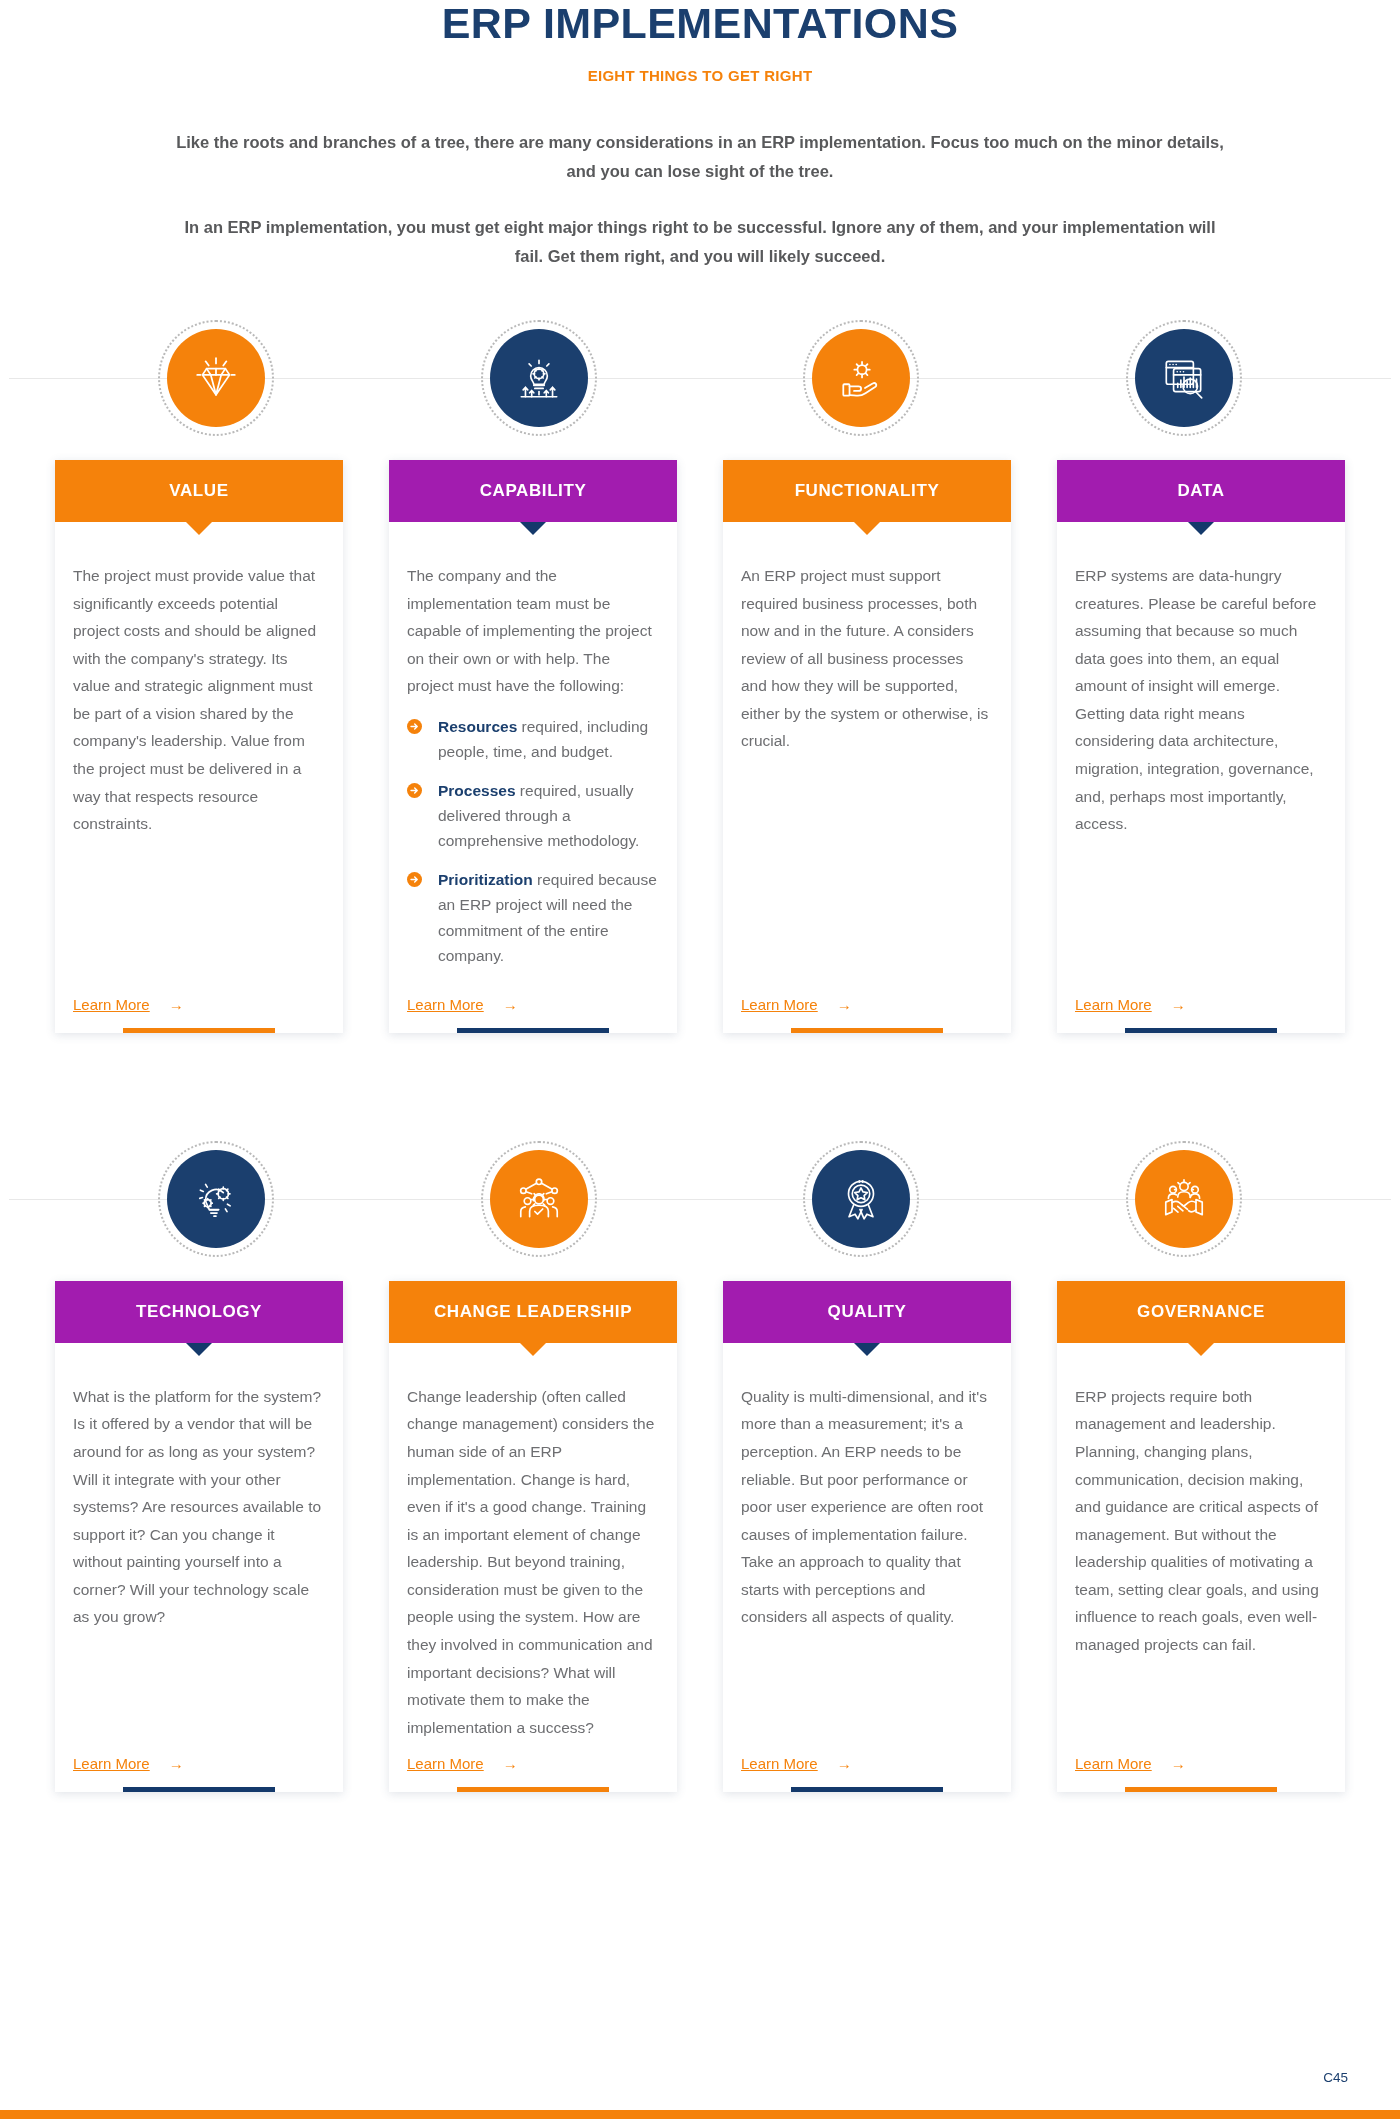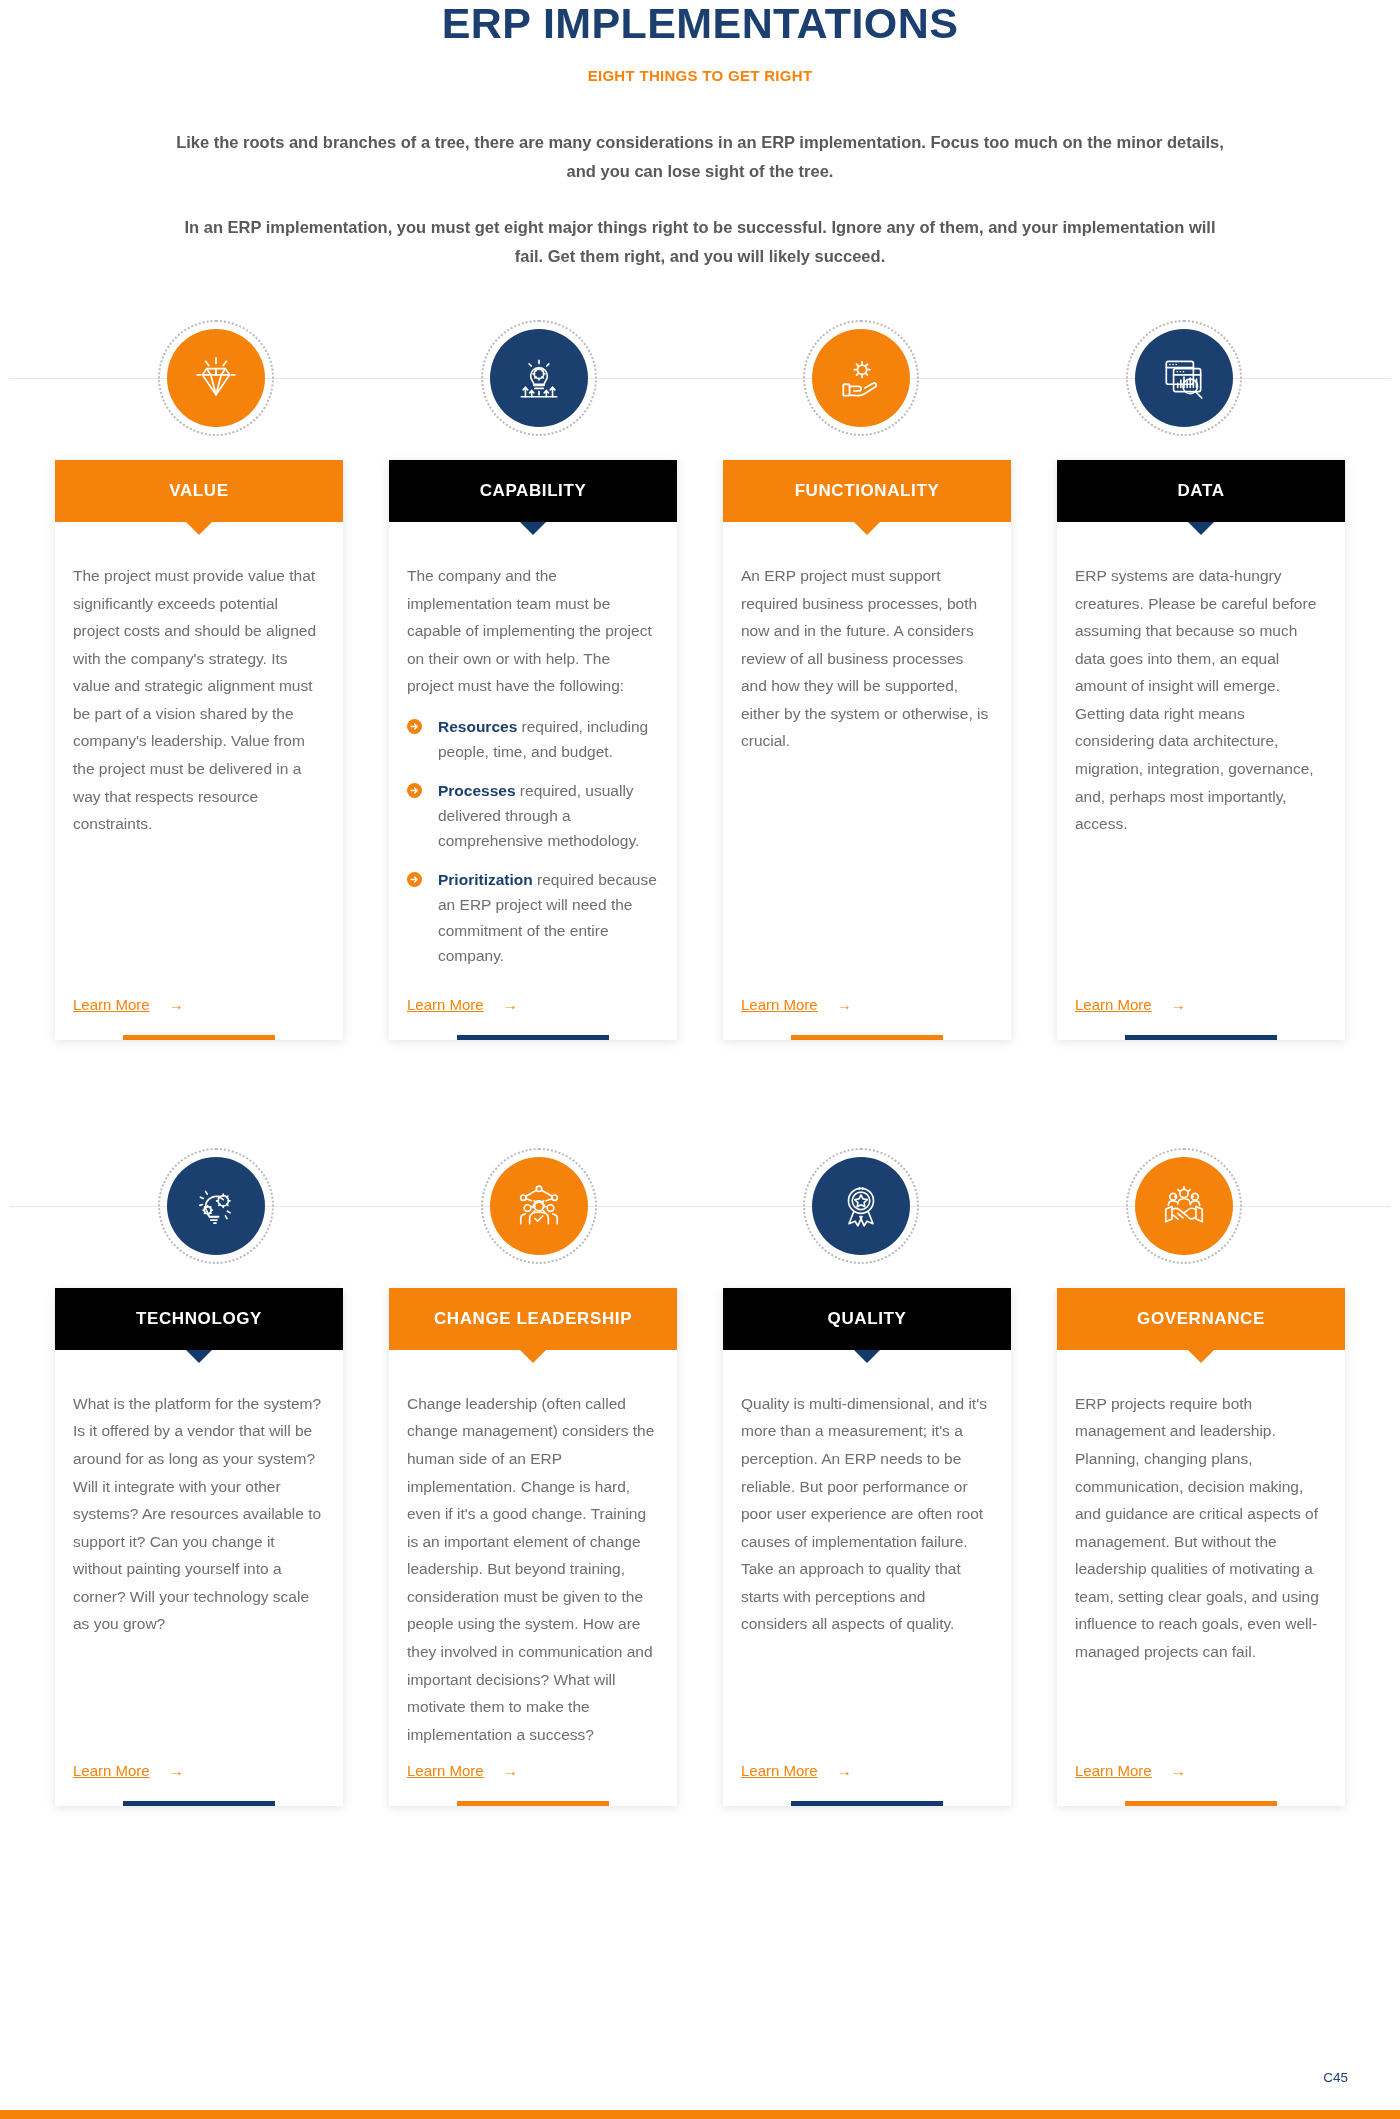--- a/index.html
+++ b/index.html
@@ -97,31 +97,31 @@
     justify-content: space-between;
     align-items: stretch;
   }
   .card {
     width: 288px;
     background: #ffffff;
     box-shadow: 0 2px 9px rgba(70,90,120,0.16);
     display: flex;
     flex-direction: column;
     position: relative;
-    padding-bottom: 26px;
+    padding-bottom: 19px;
   }
   .card-head {
     height: 62px;
     display: flex;
     align-items: center;
     justify-content: center;
     position: relative;
     background: #f5820b;
   }
-  .card-head.blue { background: #000000; }
+  .card-head.blue { background: #a21caf; }
   .card-head .notch {
     position: absolute;
     left: 50%;
     bottom: -13px;
     margin-left: -13px;
     width: 0; height: 0;
     border-left: 13px solid transparent;
     border-right: 13px solid transparent;
     border-top: 13px solid #f5820b;
   }

